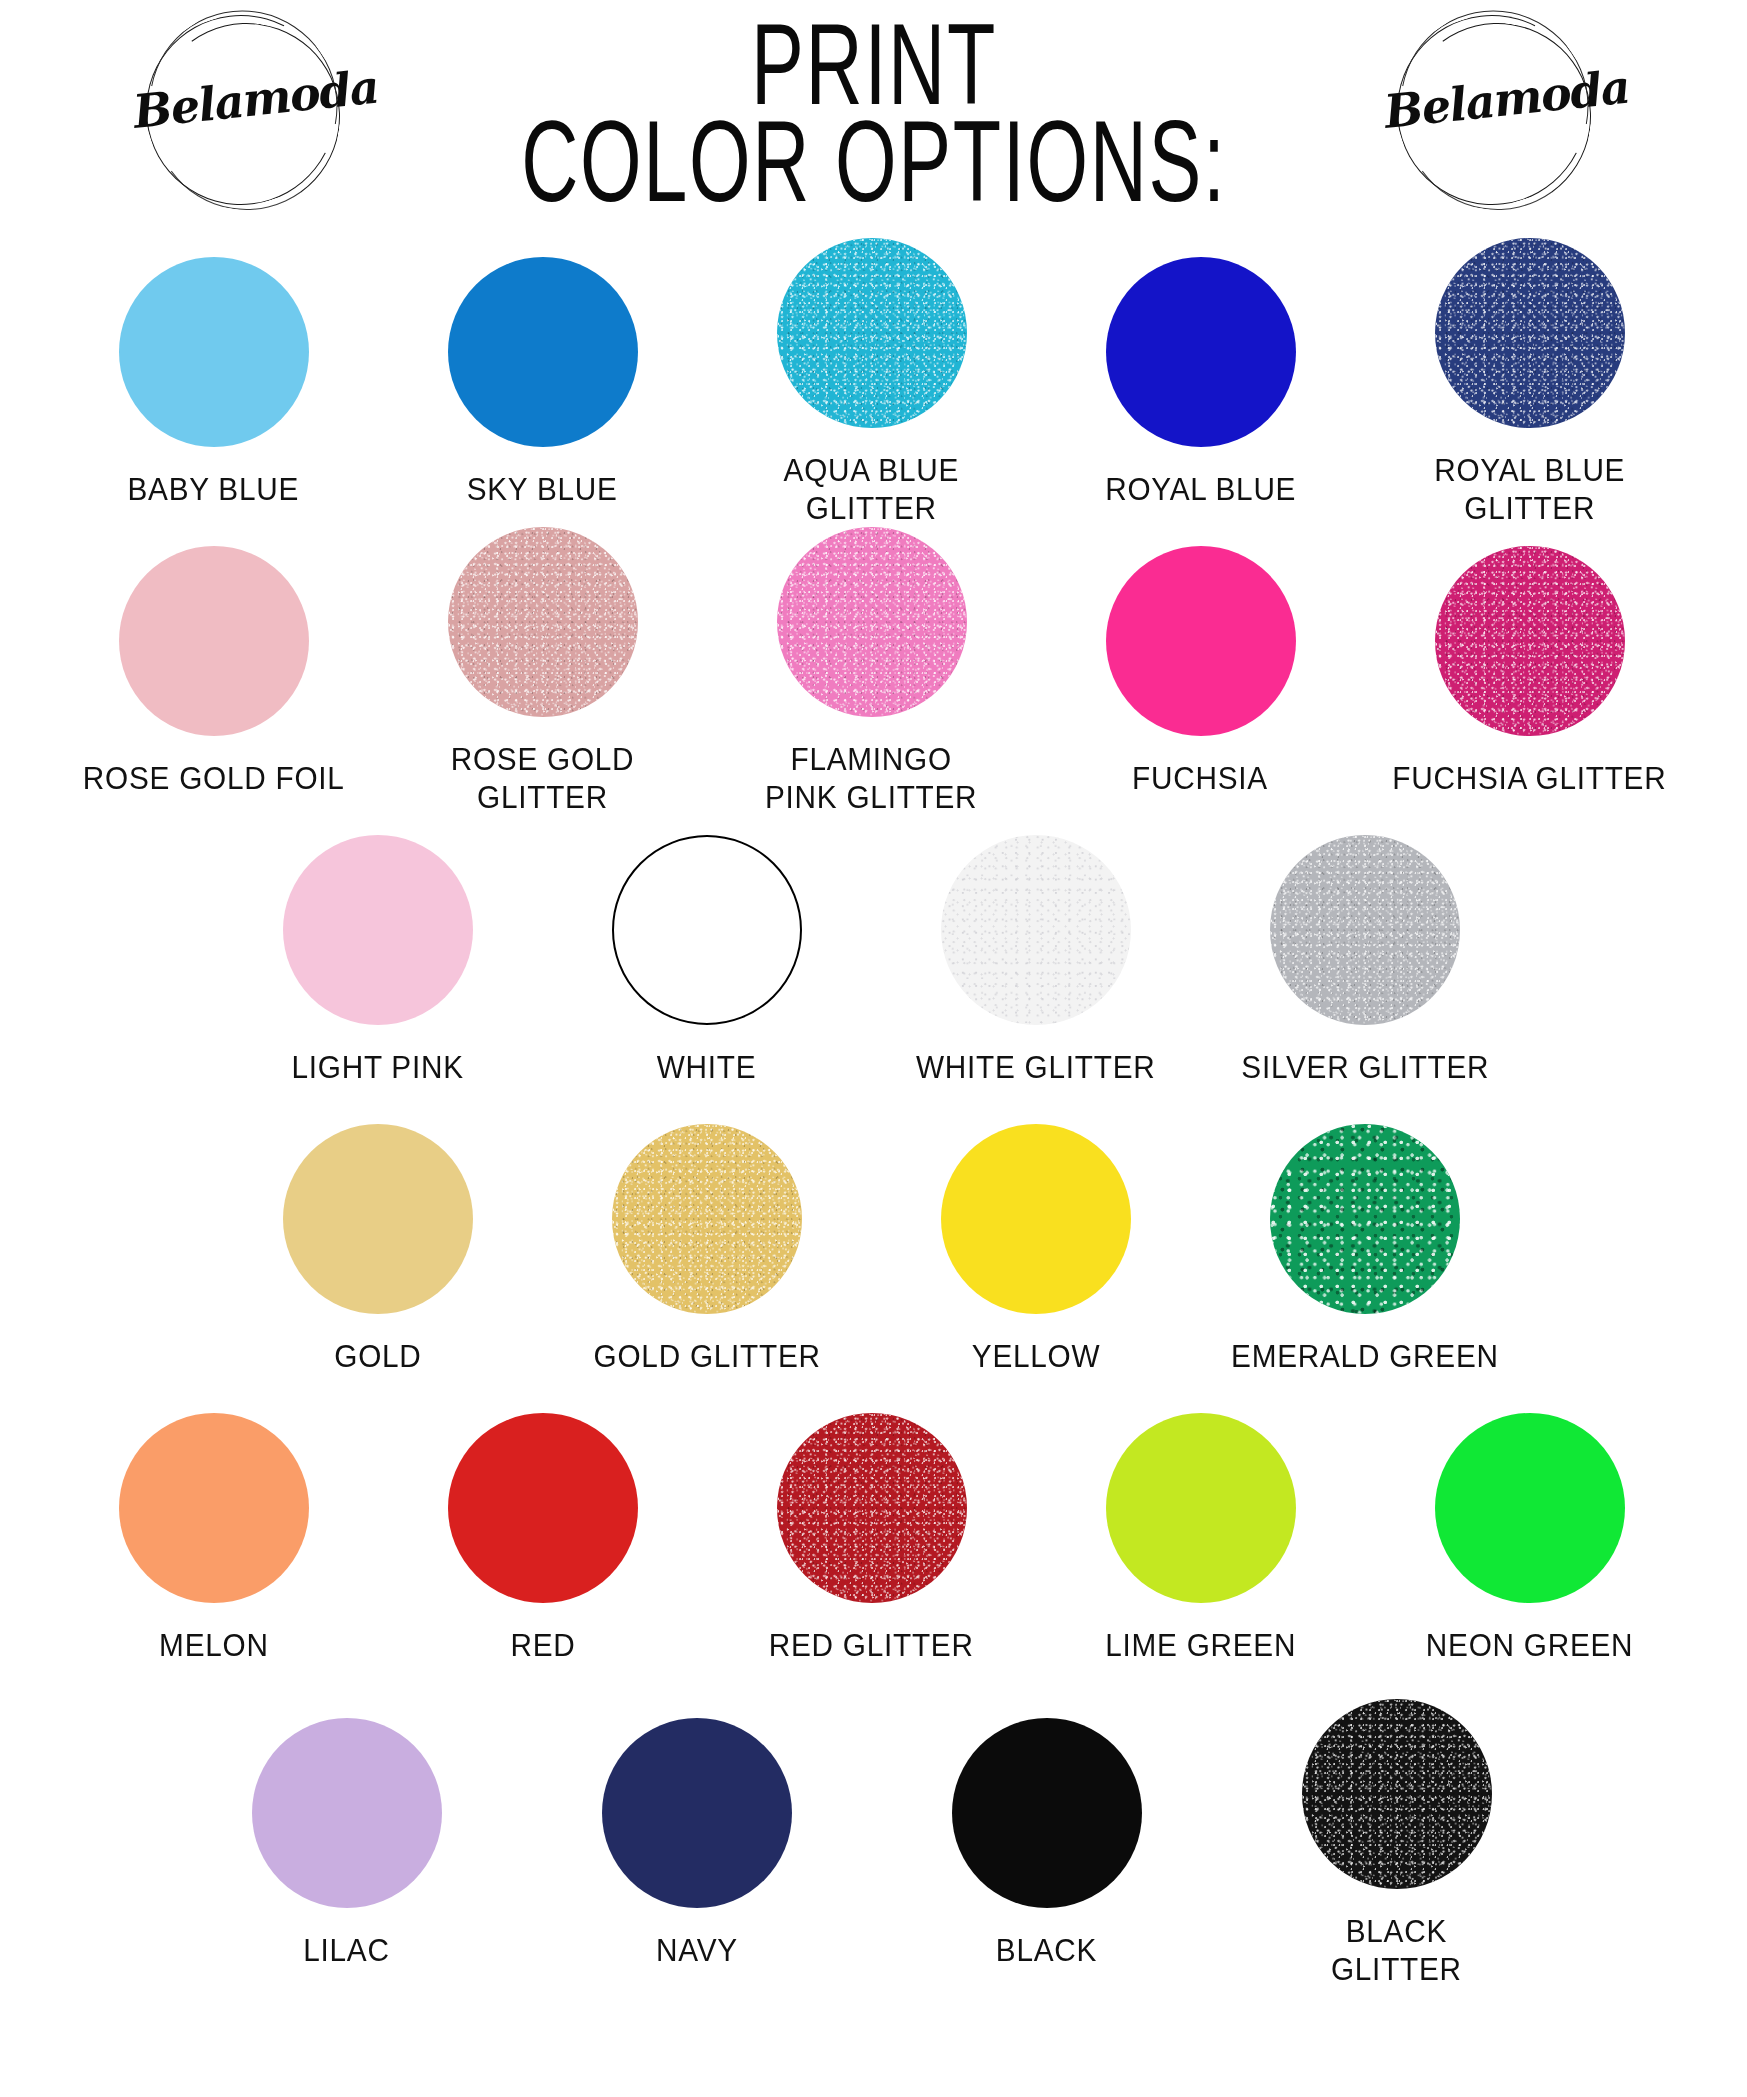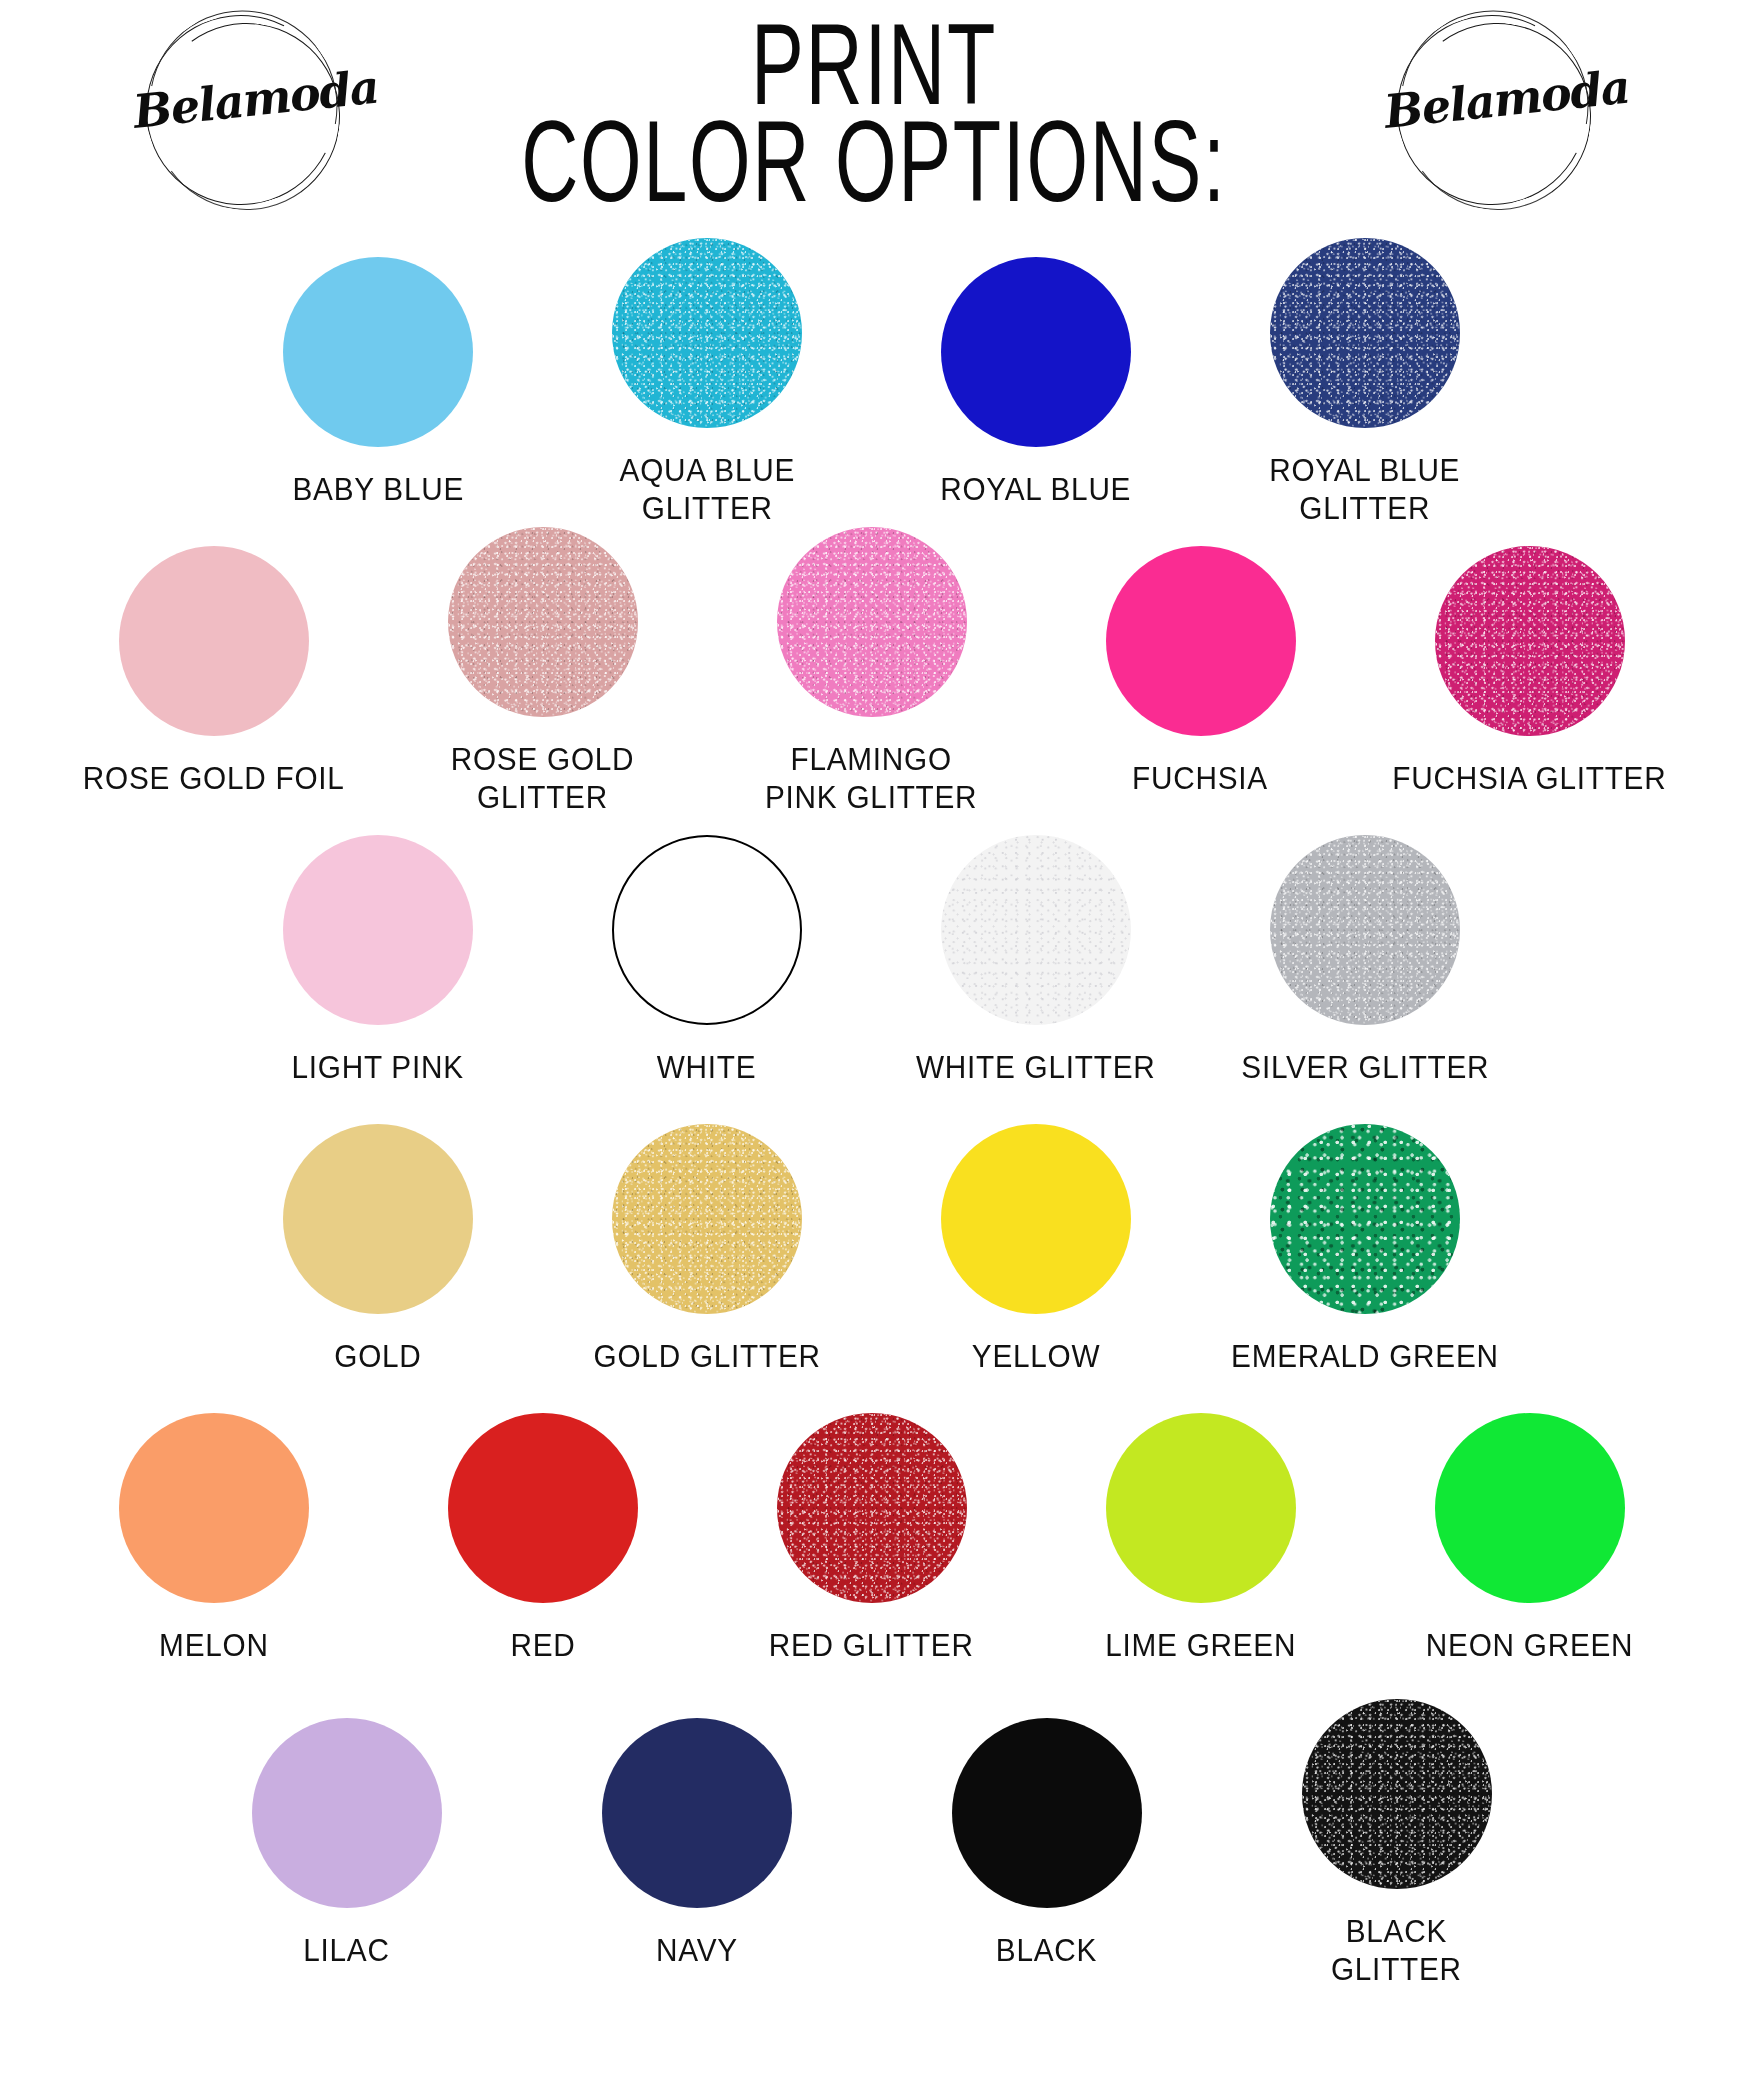--- a/index.html
+++ b/index.html
@@ -236,20 +236,24 @@
 
 </div>
 
 <div class="grid" id="swatch-grid">
     <div class="row">
       <div class="cell">
         <div class="swatch" style="background: rgb(112, 202, 238);"></div>
         <div class="label">BABY BLUE</div>
       </div>
       <div class="cell">
+        <div class="swatch" style="background: rgb(14, 123, 203);"></div>
+        <div class="label">SKY BLUE</div>
+      </div>
+      <div class="cell">
         <div class="swatch glitter" style="background: rgb(33, 181, 212);"></div>
         <div class="label">AQUA BLUE
 GLITTER</div>
       </div>
       <div class="cell">
         <div class="swatch" style="background: rgb(20, 20, 200);"></div>
         <div class="label">ROYAL BLUE</div>
       </div>
       <div class="cell">
         <div class="swatch glitter" style="background: rgb(40, 60, 126);"></div>

